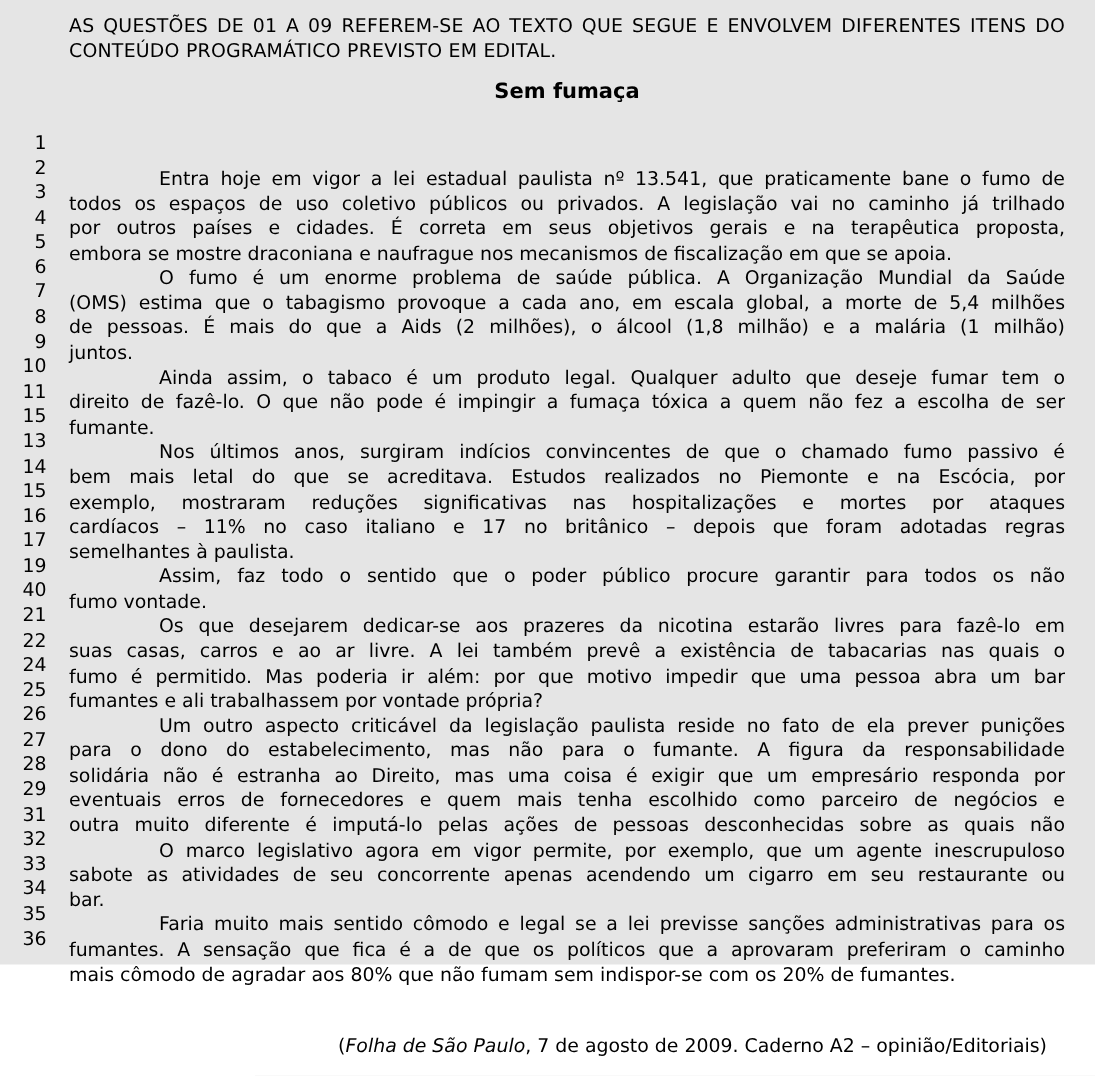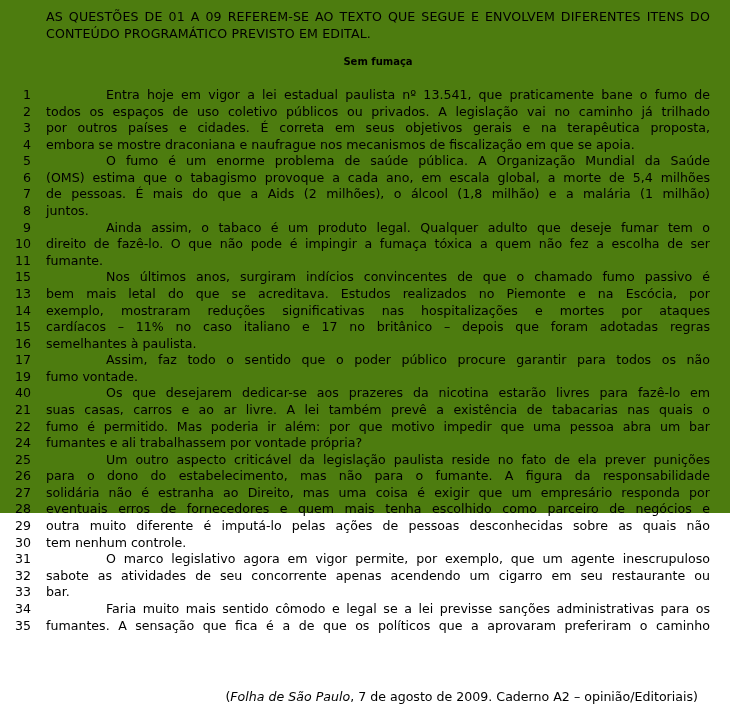--- a/index.html
+++ b/index.html
@@ -10,22 +10,22 @@
   body {
     width: 730px;
     height: 717px;
     overflow: hidden;
     font-family: "DejaVu Sans", "Liberation Sans", sans-serif;
     color: #000000;
   }
   .page {
     position: relative;
     width: 730px;
-    height: 513px;
-    background: #4d7c0f;
+    height: 643px;
+    background: #e5e5e5;
   }
 
   
   .instruction {
     position: absolute;
     left: 46px;
     top: 8px;
     width: 664px;
     font-size: 12.6px;
     line-height: 17.2px;
@@ -34,21 +34,21 @@
     letter-spacing: 0.15px;
   }
 
   
   .doc-title {
     position: absolute;
     left: 46px;
     top: 53px;
     width: 664px;
     text-align: center;
-    font-size: 10px;
+    font-size: 14px;
     font-weight: bold;
     line-height: 17px;
   }
 
   
   .body-block {
     position: absolute;
     left: 0px;
     top: 87px;
     width: 730px;
@@ -69,20 +69,21 @@
     font-family: "DejaVu Sans", "Liberation Sans", sans-serif;
   }
   .ltext {
     position: absolute;
     left: 46px;
     width: 664px;
     font-size: 12.6px;
     line-height: 16.58px;
     white-space: pre;
     display: block;
+    margin-top: 24px;
   }
   
   .ltext.just {
     white-space: normal;
     text-align: justify;
     text-align-last: justify;
     word-spacing: normal;
   }
   .ltext.last {
     white-space: pre;
@@ -219,42 +220,42 @@
       </div>
       <div class="tline">
         <span class="lnum">28</span>
         <span class="ltext just">eventuais erros de fornecedores e quem mais tenha escolhido como parceiro de negócios e</span>
       </div>
       <div class="tline">
         <span class="lnum">29</span>
         <span class="ltext just">outra muito diferente é imputá-lo pelas ações de pessoas desconhecidas sobre as quais não</span>
       </div>
       <div class="tline">
-        <span class="lnum">30</span>
-        <span class="ltext last">tem nenhum controle.</span>
-      </div>
-      <div class="tline">
         <span class="lnum">31</span>
         <span class="ltext just indent">O marco legislativo agora em vigor permite, por exemplo, que um agente inescrupuloso</span>
       </div>
       <div class="tline">
         <span class="lnum">32</span>
         <span class="ltext just">sabote as atividades de seu concorrente apenas acendendo um cigarro em seu restaurante ou</span>
       </div>
       <div class="tline">
         <span class="lnum">33</span>
         <span class="ltext last">bar.</span>
       </div>
       <div class="tline">
         <span class="lnum">34</span>
         <span class="ltext just indent">Faria muito mais sentido cômodo e legal se a lei previsse sanções administrativas para os</span>
       </div>
       <div class="tline">
         <span class="lnum">35</span>
         <span class="ltext just">fumantes. A sensação que fica é a de que os políticos que a aprovaram preferiram o caminho</span>
+      </div>
+      <div class="tline">
+        <span class="lnum">36</span>
+        <span class="ltext last">mais cômodo de agradar aos 80% que não fumam sem indispor-se com os 20% de fumantes.</span>
       </div>
     </div>
 
   <div class="source">
     <span>(</span><i>Folha de São Paulo</i><span>, 7 de agosto de 2009. Caderno A2 – opinião/Editoriais)</span>
   </div>
 
 </div>
 
 </body></html>

